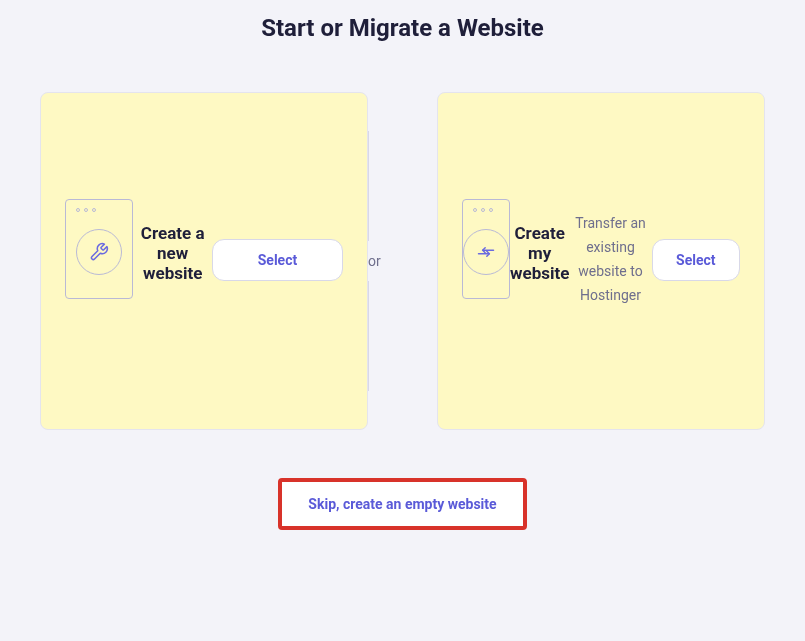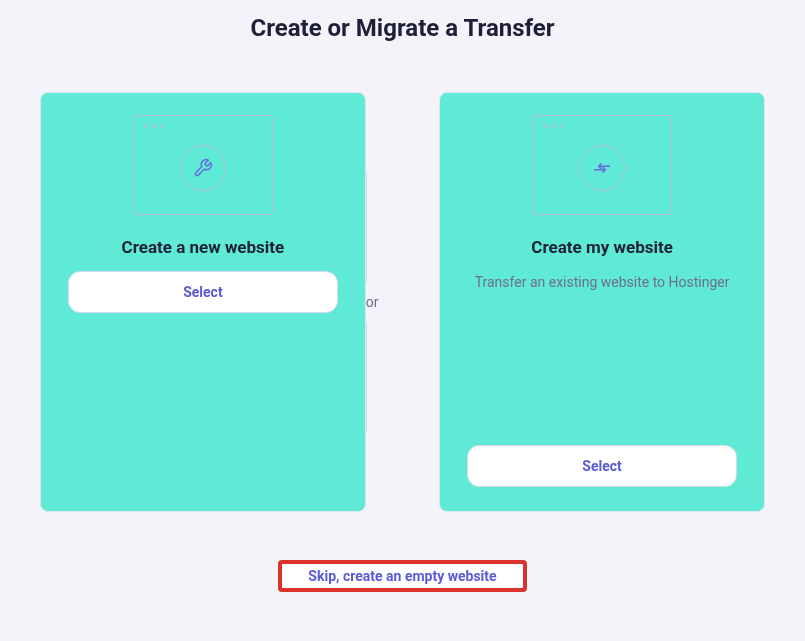--- a/index.html
+++ b/index.html
@@ -23,27 +23,26 @@
       padding-bottom: 10px;
     }
     .cards-row {
       display: flex;
       align-items: center;
       justify-content: center;
       padding: 40px 40px 20px 40px;
       position: relative;
     }
     .card {
-      background: #5eead4;
+      background: #fef9c3;
       border: 1px solid #e4e4ee;
       border-radius: 8px;
       width: 328px;
-      height: 420px;
-      display: flex;
-      flex-direction: column;
+      height: 338px;
+      display: flex;
       align-items: center;
       padding: 22px 24px 24px 24px;
     }
     .illustration {
       width: 140px;
       height: 100px;
       border: 1px solid #b9b9d6;
       border-radius: 4px;
       margin-bottom: 22px;
       position: relative;
@@ -124,35 +123,35 @@
       font-size: 14px;
       color: #6f6f8d;
       margin: 12px 0;
     }
     .skip-wrap {
       display: flex;
       justify-content: center;
       margin-top: 28px;
     }
     .skip-button {
-      padding: 4px 26px;
+      padding: 14px 26px;
       background: #ffffff;
       border: 4px solid #d8322a;
       border-radius: 4px;
       font-size: 14px;
       font-weight: 700;
       color: #5a5ad8;
       cursor: pointer;
       font-family: inherit;
     }
   </style>
 </head>
 <body>
 
-<h1 class="page-title">Create or Migrate a Transfer</h1>
+<h1 class="page-title">Start or Migrate a Website</h1>
 
 <div class="cards-row">
 
   <div class="card">
     <div class="illustration">
       <div class="illustration-dots">
         <div class="illustration-dot"></div>
         <div class="illustration-dot"></div>
         <div class="illustration-dot"></div>
       </div>

